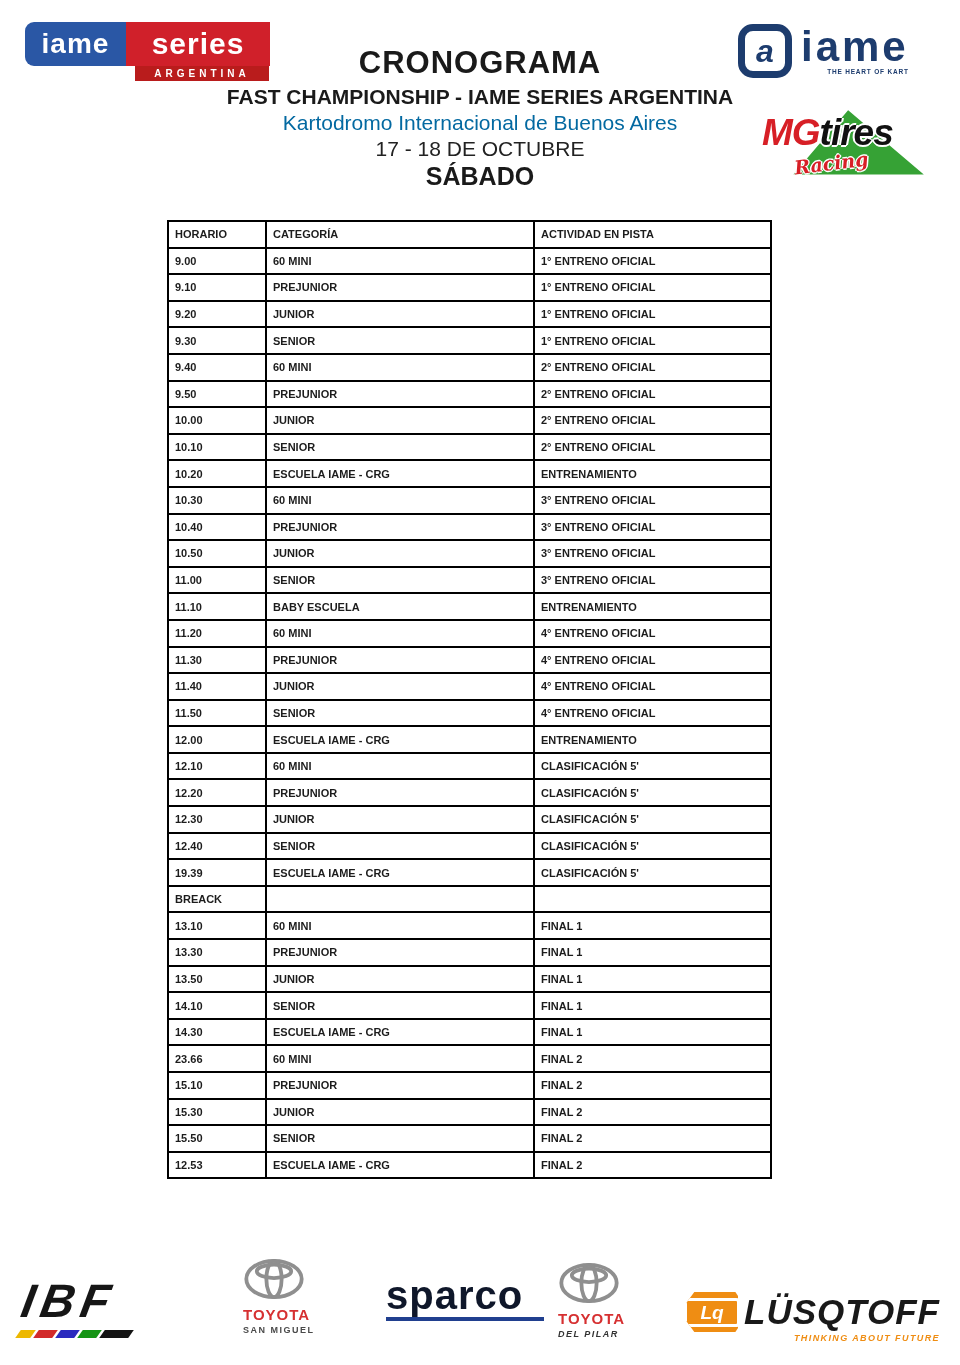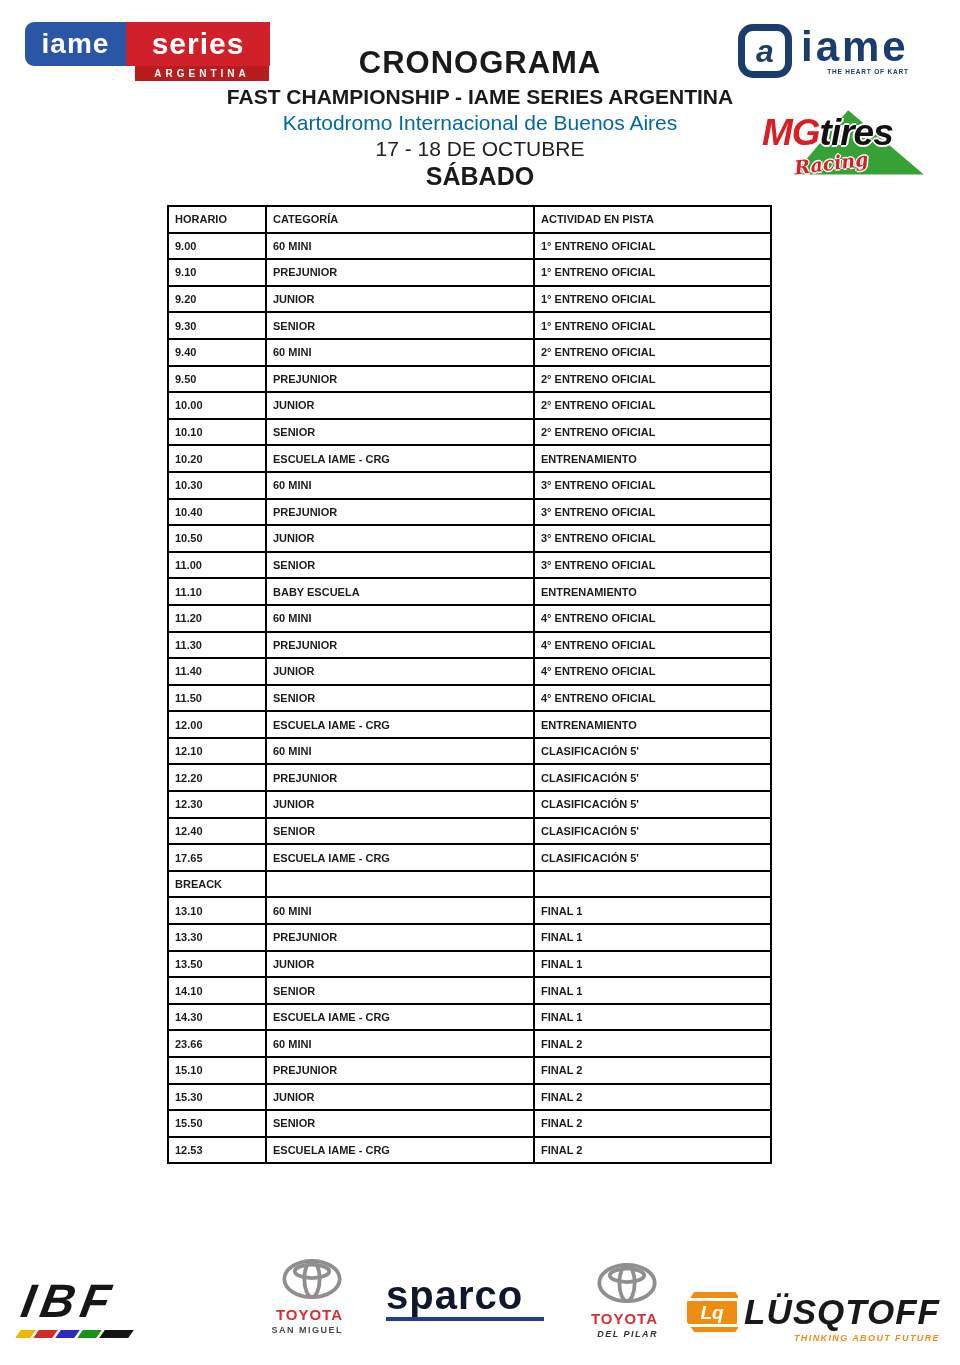--- a/index.html
+++ b/index.html
@@ -39,41 +39,41 @@
   .mg-text { position:absolute; left:2px; top:6px; font-style:italic; font-weight:700; font-size:37px; line-height:42px;
              white-space:nowrap; letter-spacing:-1px;
              text-shadow:2px 0 0 #fff,-2px 0 0 #fff,0 2px 0 #fff,0 -2px 0 #fff,1px 1px 0 #fff,-1px -1px 0 #fff;margin-left:8px; }
   .mg-mg { color:#d71f26; }
   .mg-tires { color:#111; }
   .mg-racing { position:absolute; left:42px; top:46px; font-family:"DejaVu Serif", serif; font-style:italic;
                font-weight:700; color:#d71f26; font-size:19px; transform:rotate(-7deg);
                text-shadow:1.5px 0 0 #fff,-1.5px 0 0 #fff,0 1.5px 0 #fff,0 -1.5px 0 #fff; }
 
   
-  .schedule { position:absolute; left:167px; top:205px; width:603px; border-collapse:collapse; table-layout:fixed;border-radius:28px; }
+  .schedule { position:absolute; left:167px; top:220px; width:603px; border-collapse:collapse; table-layout:fixed;border-radius:28px; }
   .schedule col.c1 { width:98px; }
   .schedule col.c2 { width:268px; }
   .schedule col.c3 { width:237px; }
   .schedule th, .schedule td { border:2px solid #000; height:26.6px; padding:0 2px 0 6px; font-size:11px;
               font-weight:700; color:#1c1c1c; text-align:left; vertical-align:middle; overflow:hidden; white-space:nowrap; }
   .schedule th:nth-child(2), .schedule td:nth-child(2) { }
 
   
   .ibf-logo { position:absolute; left:8px; top:1276px; width:185px; }
   .ibf-text { font-size:47px; font-weight:900; font-style:italic; letter-spacing:6px; color:#161616;
               transform:skewX(-10deg); margin-left:14px; line-height:50px; }
   .ibf-stripe { display:flex; gap:3px; margin-top:4px; margin-left:10px; transform:skewX(-35deg); }
   .ibf-stripe span { height:8px; display:block; }
   .ibf-s1 { width:15px; background:#edb800; }
   .ibf-s2 { width:19px; background:#d22a2a; }
   .ibf-s3 { width:19px; background:#2b2bbf; }
   .ibf-s4 { width:19px; background:#159415; }
   .ibf-s5 { width:29px; background:#141414; }
 
-  .toyota-logo { position:absolute; width:100px; text-align:right; }
+  .toyota-logo { position:absolute; width:100px; text-align:left; }
   .toyota-sm { left:243px; top:1258px; }
   .toyota-dp { left:558px; top:1262px; }
   .toyota-brand { font-size:15px; font-weight:800; color:#d63031; letter-spacing:1px; margin-top:2px; }
   .toyota-dealer { font-size:9px; font-weight:700; color:#4a4a4a; letter-spacing:1.5px; margin-top:2px; }
   .toyota-dp .toyota-dealer { font-style:italic; color:#333; }
 
   .sparco-logo { position:absolute; left:386px; top:1276px; width:158px; }
   .sparco-text { font-size:40px; font-weight:700; color:#0f172a; letter-spacing:1px; line-height:38px; }
   .sparco-line { height:4px; background:#203f8f; margin-top:3px; width:100%; }
 
@@ -251,21 +251,21 @@
           <td>12.30</td>
           <td>JUNIOR</td>
           <td>CLASIFICACIÓN 5'</td>
         </tr>
         <tr>
           <td>12.40</td>
           <td>SENIOR</td>
           <td>CLASIFICACIÓN 5'</td>
         </tr>
         <tr>
-          <td>17.65</td>
+          <td>19.39</td>
           <td>ESCUELA IAME - CRG</td>
           <td>CLASIFICACIÓN 5'</td>
         </tr>
         <tr>
           <td>BREACK</td>
           <td></td>
           <td></td>
         </tr>
         <tr>
           <td>13.10</td>

